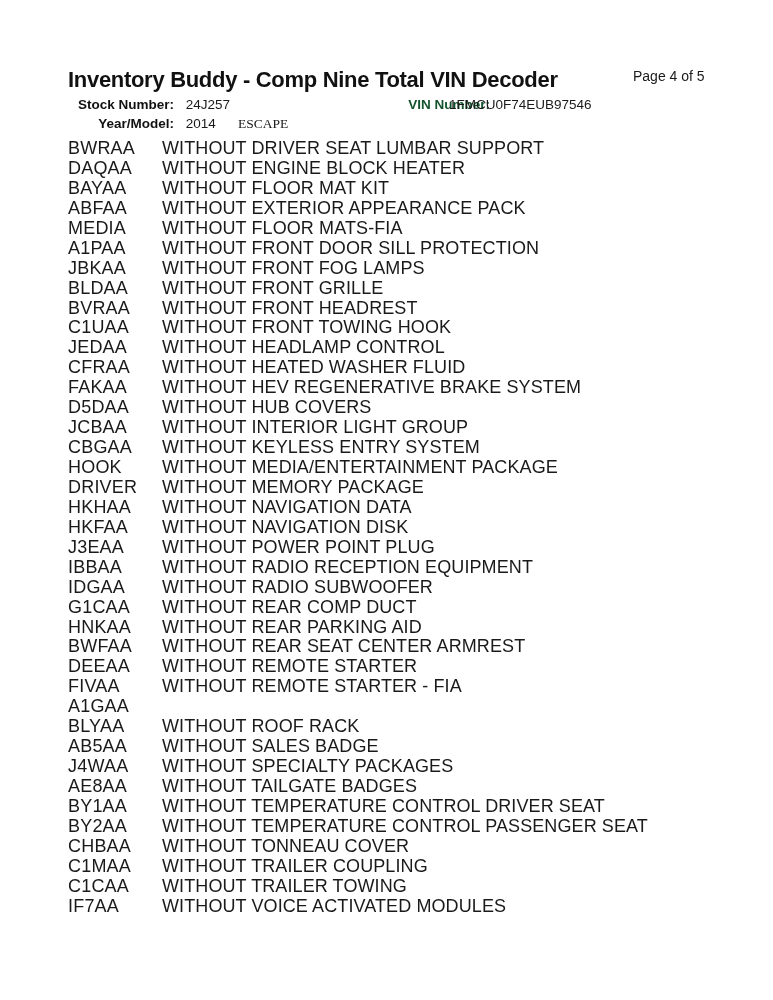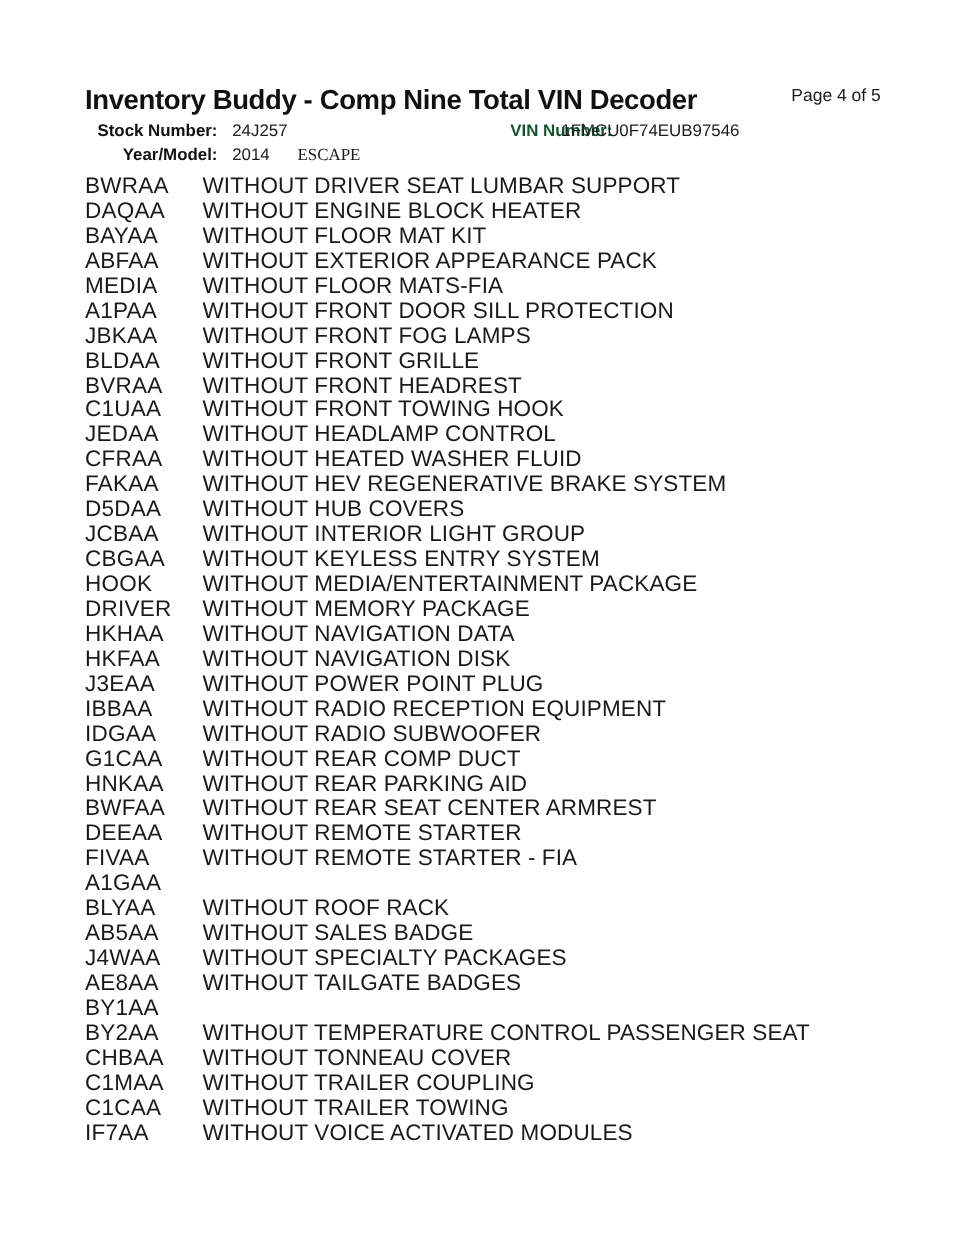--- a/index.html
+++ b/index.html
@@ -277,20 +277,21 @@
       <span class="option-description">WITHOUT SPECIALTY PACKAGES</span>
     </div>
 
     <div class="option-row">
       <span class="option-code">AE8AA</span>
       <span class="option-description">WITHOUT TAILGATE BADGES</span>
     </div>
 
     <div class="option-row">
       <span class="option-code">BY1AA</span>
+      <span class="option-description">WITHOUT TEMPERATURE CONTROL DRIVER SEAT</span>
     </div>
 
     <div class="option-row">
       <span class="option-code">BY2AA</span>
       <span class="option-description">WITHOUT TEMPERATURE CONTROL PASSENGER SEAT</span>
     </div>
 
     <div class="option-row">
       <span class="option-code">CHBAA</span>
       <span class="option-description">WITHOUT TONNEAU COVER</span>

